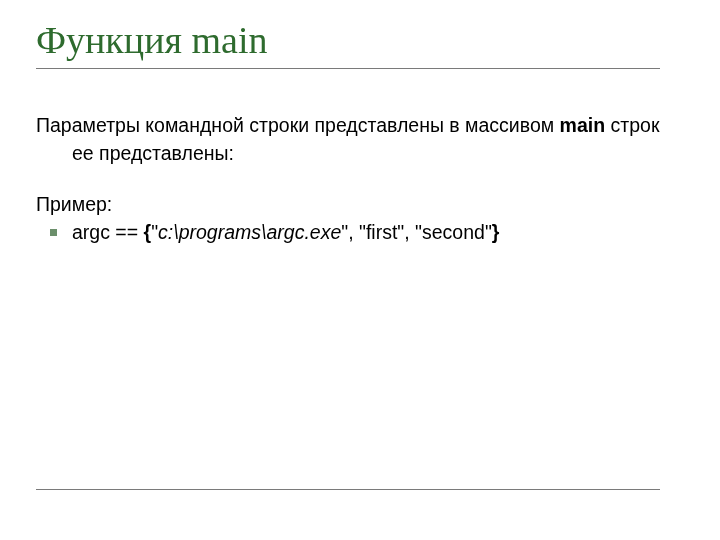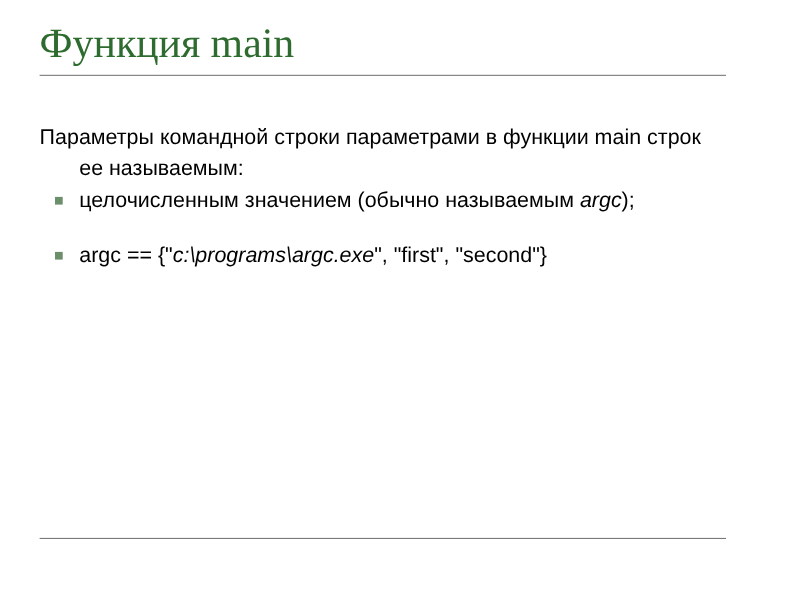--- a/index.html
+++ b/index.html
@@ -51,21 +51,21 @@
   }
   .bullet-list li::before {
     content: "";
     position: absolute;
     left: 14px;
     top: 0.48em;
     width: 7px;
     height: 7px;
     background: #6b8f6b;
   }
-  .bold { font-weight: 400; }
+  .bold { font-weight: 700; }
   .ital { font-style: italic; }
   .bottom-rule {
     position: absolute;
     left: 36px;
     right: 36px;
     bottom: 42px;
     border: 0;
     border-top: 1px solid #7a7a7a;
   }
 </style>
@@ -73,30 +73,28 @@
 <body>
 
 <div class="slide">
 
   <h1 class="title">Функция main</h1>
   <hr class="title-rule">
 
   <div class="body">
 
     <p class="para">
-      <span>Параметры командной строки параметрами в функции </span><span class="bold">main</span><span> строк</span>
+      <span>Параметры командной строки представлены в массивом </span><span class="bold">main</span><span> строк</span>
     </p>
-    <p class="para indent-para">ее называемым:</p>
+    <p class="para indent-para">ее представлены:</p>
 
     <ul class="bullet-list">
-      <li>
-        <span>целочисленным значением (обычно называемым </span><span class="ital">argc</span><span>);</span>
-      </li>
     </ul>
 
+    <p class="para">Пример:</p>
 
     <ul class="bullet-list">
       <li>
         <span>argc == </span><span class="bold">{</span><span>"</span><span class="ital">c:\programs\argc.exe</span><span>", "first", "second"</span><span class="bold">}</span>
       </li>
     </ul>
 
   </div>
 
   <hr class="bottom-rule">

